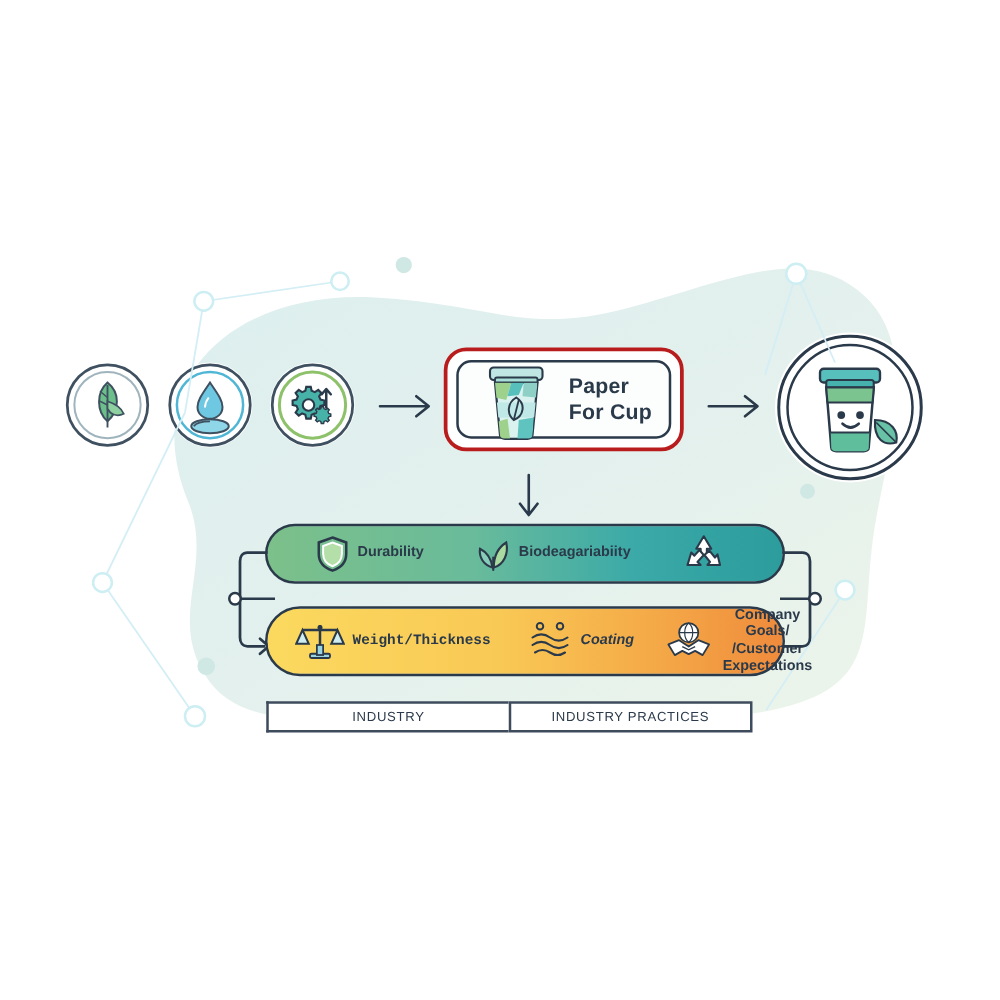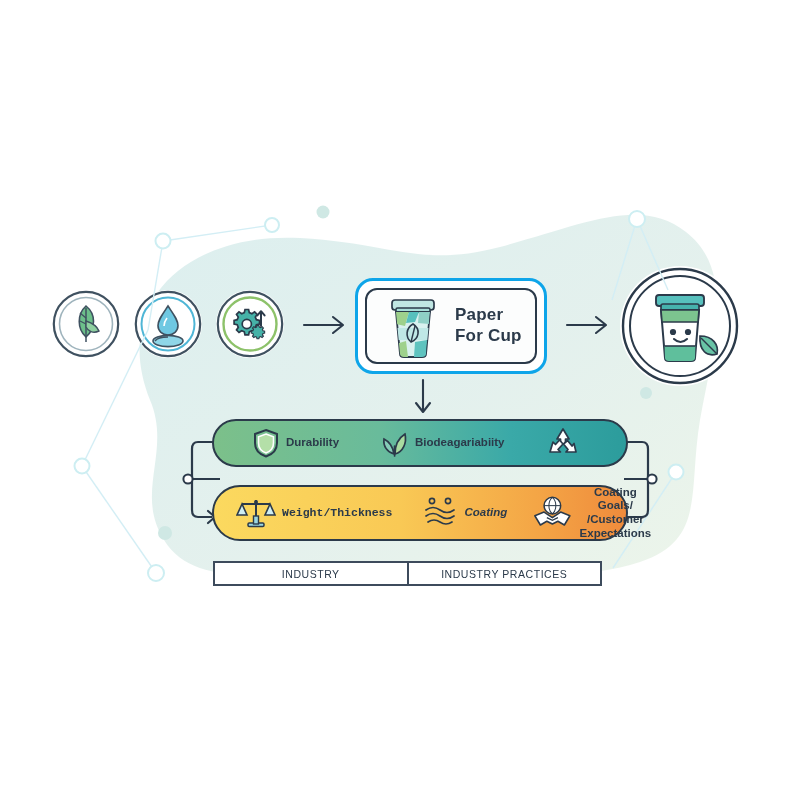--- a/index.html
+++ b/index.html
@@ -8,22 +8,22 @@
        color:#2b3a4a;}
   .stage{position:relative;width:800px;height:800px;background:#fff;}
 
   
   .bg-layer{position:absolute;inset:0;z-index:0;}
   .deco-net{position:absolute;inset:0;z-index:1;}
   .circ{position:absolute;border-radius:50%;background:#fff;
         box-sizing:border-box;display:flex;align-items:center;justify-content:center;}
 
   
-  .card-outer{position:absolute;left:355px;top:278px;width:192px;height:96px;
-              border:3px solid #0ea5e9;border-radius:18px;background:#fff;
+  .card-outer{position:absolute;left:355px;top:278px;width:192px;height:83px;
+              border:3px solid #b91c1c;border-radius:18px;background:#fff;
               box-sizing:border-box;z-index:4;}
   .card-inner{position:absolute;left:7px;top:7px;right:7px;bottom:7px;
               border:2.5px solid #2b3a4a;border-radius:12px;background:#fcfdfd;
               box-sizing:border-box;display:flex;align-items:center;}
   .card-label{font-size:17px;font-weight:bold;line-height:1.22;color:#2b3a4a;
               margin-left:4px;letter-spacing:.2px;}
 
   
   .arrow{position:absolute;z-index:4;}
 
@@ -260,21 +260,21 @@
       <svg width="42" height="38" viewBox="0 0 42 38">
         <circle cx="21" cy="11" r="9" fill="#ffffff" stroke="#2b3a4a" stroke-width="1.6"></circle>
         <g stroke="#2b3a4a" stroke-width="1.1" fill="none">
           <path d="M12 11 L30 11"></path>
             <path d="M21 2 C26 6 26 16 21 20 C16 16 16 6 21 2"></path>
         </g>
         <path d="M2 22 L12 18 L21 24 L30 18 L40 22 L34 32 L27 28 L21 31 L15 28 L8 32 Z" fill="#ffffff" stroke="#2b3a4a" stroke-width="1.7" stroke-linejoin="round"></path>
         <path d="M15 24 L21 27 L27 24" stroke="#2b3a4a" stroke-width="1.3" fill="none"></path>
       </svg>
       <span class="txt multi">
-        <span>Coating Goals/</span><br>
+        <span>Company Goals/</span><br>
         <span>/Customer</span><br>
         <span>Expectations</span>
       </span>
     </div>
   </div>
 
   <div class="tbl">
     <div class="tcell">
       <span>INDUSTRY</span>
     </div>

